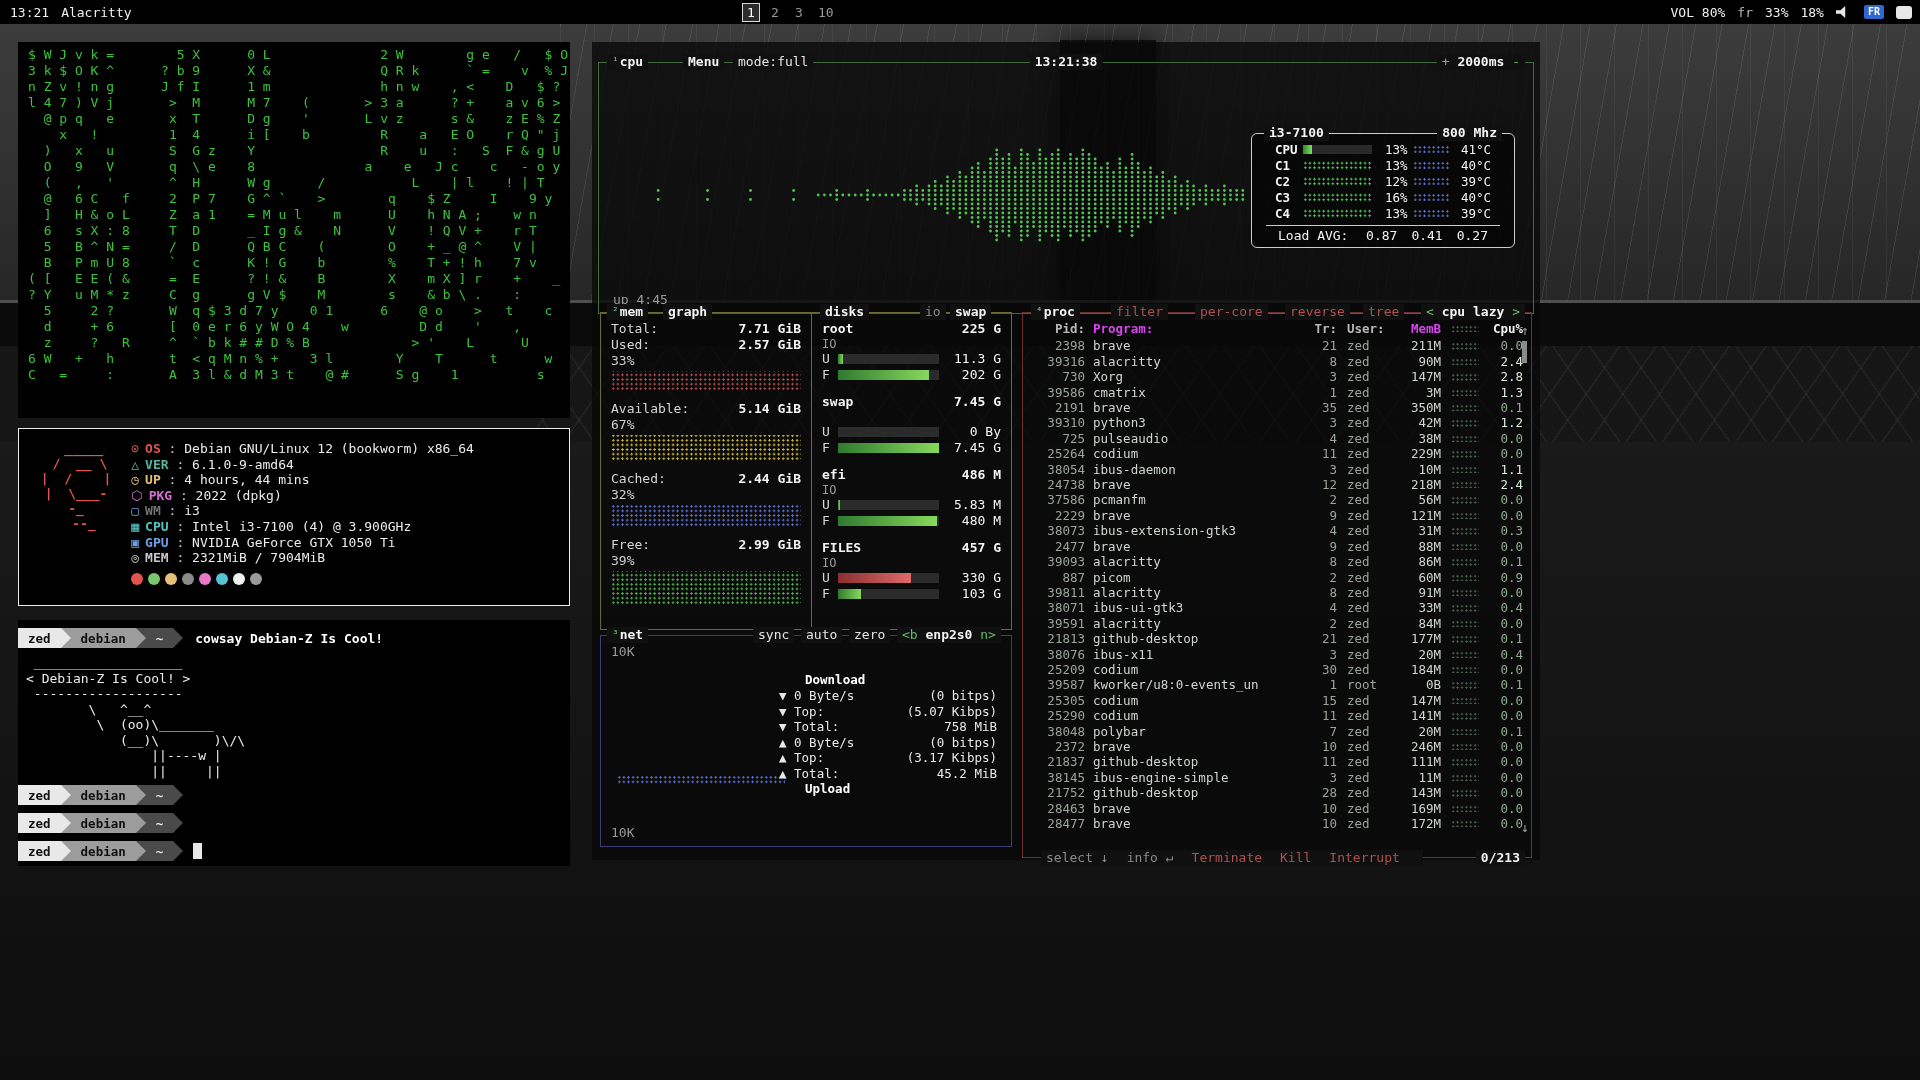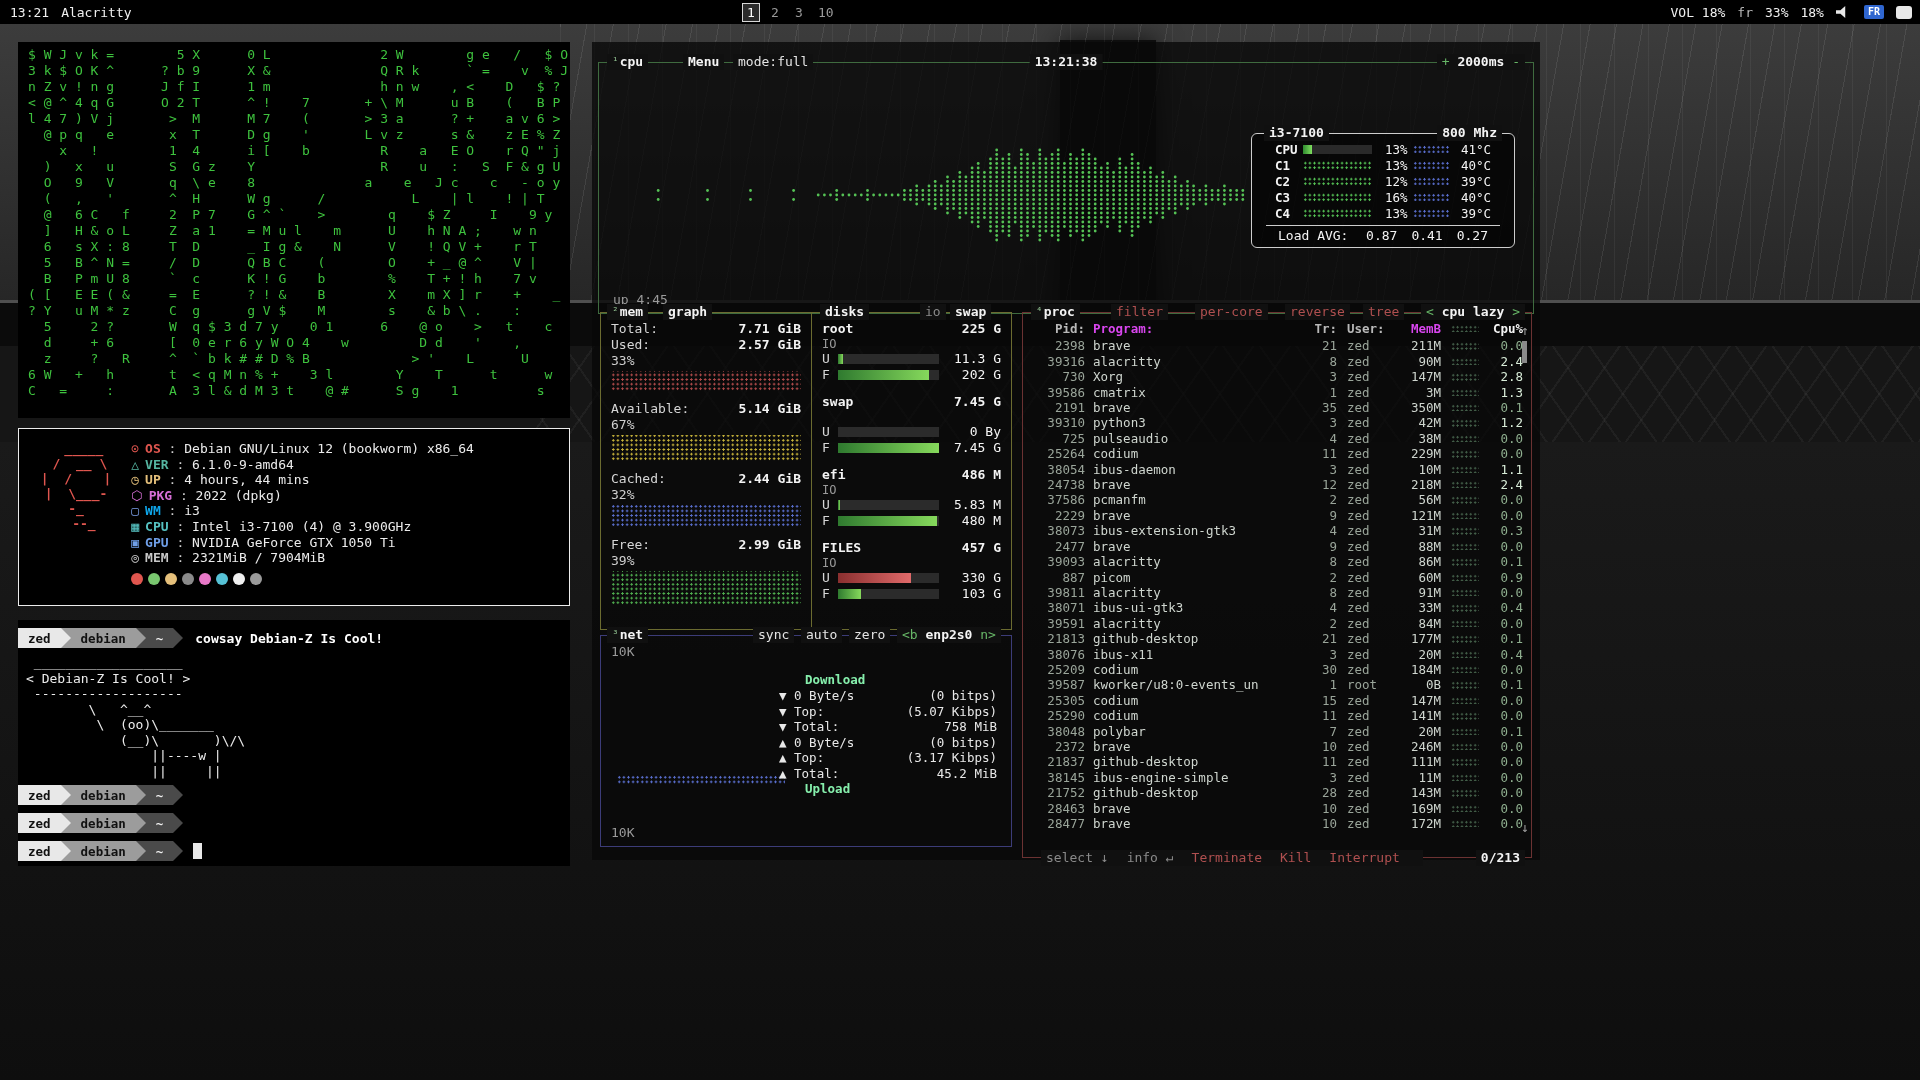--- a/index.html
+++ b/index.html
@@ -113,21 +113,21 @@
   .uf-l{width:10px;color:#d6d6d6;}
   .uf-meter{flex:1;height:10px;background:#2b2b2b;position:relative;}
   .uf-meter i{position:absolute;left:0;top:0;bottom:0;background:linear-gradient(90deg,#2f7a2f,#86d95c);}
   .uf-meter i.redfill{background:linear-gradient(90deg,#8a2f2f,#e06a6a);}
   .uf-val{width:56px;text-align:right;color:#f4f4f4;}
 
   
   .net-scale-top{position:absolute;left:10px;top:8px;color:#9a9a9a;}
   .net-scale-bottom{position:absolute;left:10px;bottom:6px;color:#9a9a9a;}
   .net-stats{position:absolute;right:14px;top:36px;width:218px;font-size:12.5px;}
-  .net-h{font-weight:bold;color:#86efac;padding-left:26px;line-height:16px;}
+  .net-h{font-weight:bold;color:#ffffff;padding-left:26px;line-height:16px;}
   .net-row{display:flex;justify-content:space-between;line-height:15.5px;color:#e8e8e8;}
   .net-dots{position:absolute;left:16px;bottom:62px;width:168px;height:9px;}
 
   
   .proc-inner{padding:8px 8px 0;position:relative;height:100%;}
   .prow{display:grid;grid-template-columns:54px minmax(0,1fr) 30px 54px 50px 40px 42px;line-height:15.4px;font-size:12.5px;}
   .prow .pid{text-align:right;color:#9aa59a;}
   .prow .prog{padding-left:8px;color:#cfd6cf;overflow:hidden;white-space:nowrap;}
   .prow .tr{text-align:right;color:#9aa59a;}
   .prow .usr{padding-left:10px;color:#9aa59a;}
@@ -161,36 +161,35 @@
     <span>13:21</span>
     <span>Alacritty</span>
   </div>
   <div class="tb-ws">
       <span class="ws active">1</span>
       <span class="ws">2</span>
       <span class="ws">3</span>
       <span class="ws">10</span>
     </div>
   <div class="tb-right">
-    <span>VOL 18%</span>
+    <span>VOL 80%</span>
     <span class="dim2">fr</span>
     <span>33%</span>
     <span>18%</span>
     <span class="spk"></span>
     <span class="frbadge">FR</span>
     <span class="kbicon"></span>
   </div>
 </div>
 
 <div class="term" id="win-matrix">
   <div>
       <div class="matrix-row">$ W J v k =        5 X      0 L              2 W        g e   /   $ O</div>
       <div class="matrix-row">3 k $ O K ^      ? b 9      X &amp;              Q R k      ` =    v  % J</div>
       <div class="matrix-row">n Z v ! n g      J f I      1 m              h n w    , &lt;    D   $ ?</div>
-      <div class="matrix-row">&lt; @ ^ 4 q G      O 2 T      ^ !    7       + \ M      u B    (   B P</div>
       <div class="matrix-row">l 4 7 ) V j       &gt;  M      M 7    (       &gt; 3 a      ? +    a v 6 &gt;</div>
       <div class="matrix-row">  @ p q   e       x  T      D g    '       L v z      s &amp;    z E % Z</div>
       <div class="matrix-row">    x   !         1  4      i [    b         R    a   E O    r Q " j</div>
       <div class="matrix-row">  )   x   u       S  G z    Y                R    u   :   S  F &amp; g U</div>
       <div class="matrix-row">  O   9   V       q  \ e    8              a    e   J c    c   - o y</div>
       <div class="matrix-row">  (   ,   '       ^  H      W g      /           L    | l    ! | T</div>
       <div class="matrix-row">  @   6 C   f     2  P 7    G ^ `    &gt;        q    $ Z     I    9 y</div>
       <div class="matrix-row">  ]   H &amp; o L     Z  a 1    = M u l    m      U    h N A ;    w n</div>
       <div class="matrix-row">  6   s X : 8     T  D      _ I g &amp;    N      V    ! Q V +    r T</div>
       <div class="matrix-row">  5   B ^ N =     /  D      Q B C    (        O    + _ @ ^    V |</div>
@@ -210,21 +209,21 @@
   /  __ \
  |  /    |
  |  \___-
  -_
    --_</pre>
   <div>
   <div class="f-row"><span class="f-icon" style="color: rgb(224, 86, 79);">⊙</span><span class="f-label" style="color: rgb(224, 86, 79);">OS</span><span class="f-sep"> : </span><span class="f-val">Debian GNU/Linux 12 (bookworm) x86_64</span></div>
       <div class="f-row"><span class="f-icon" style="color: rgb(86, 182, 162);">△</span><span class="f-label" style="color: rgb(86, 182, 162);">VER</span><span class="f-sep"> : </span><span class="f-val">6.1.0-9-amd64</span></div>
       <div class="f-row"><span class="f-icon" style="color: rgb(229, 192, 123);">◷</span><span class="f-label" style="color: rgb(229, 192, 123);">UP</span><span class="f-sep"> : </span><span class="f-val">4 hours, 44 mins</span></div>
       <div class="f-row"><span class="f-icon" style="color: rgb(214, 111, 214);">⬡</span><span class="f-label" style="color: rgb(214, 111, 214);">PKG</span><span class="f-sep"> : </span><span class="f-val">2022 (dpkg)</span></div>
-      <div class="f-row"><span class="f-icon" style="color: rgb(123, 159, 232);">▢</span><span class="f-label" style="color: #0ea5e9;">WM</span><span class="f-sep"> : </span><span class="f-val">i3</span></div>
+      <div class="f-row"><span class="f-icon" style="color: rgb(123, 159, 232);">▢</span><span class="f-label" style="color: #737373;">WM</span><span class="f-sep"> : </span><span class="f-val">i3</span></div>
       <div class="f-row"><span class="f-icon" style="color: rgb(86, 194, 194);">▦</span><span class="f-label" style="color: rgb(86, 194, 194);">CPU</span><span class="f-sep"> : </span><span class="f-val">Intel i3-7100 (4) @ 3.900GHz</span></div>
       <div class="f-row"><span class="f-icon" style="color: rgb(111, 159, 232);">▣</span><span class="f-label" style="color: rgb(111, 159, 232);">GPU</span><span class="f-sep"> : </span><span class="f-val">NVIDIA GeForce GTX 1050 Ti</span></div>
       <div class="f-row"><span class="f-icon" style="color: rgb(200, 200, 200);">◎</span><span class="f-label" style="color: rgb(200, 200, 200);">MEM</span><span class="f-sep"> : </span><span class="f-val">2321MiB / 7904MiB</span></div>
       <div class="f-swatches">
         <span class="sw" style="background: rgb(224, 86, 79);"></span>
         <span class="sw" style="background: rgb(121, 199, 111);"></span>
         <span class="sw" style="background: rgb(229, 192, 123);"></span>
         <span class="sw" style="background: rgb(138, 138, 138);"></span>
         <span class="sw" style="background: rgb(232, 120, 200);"></span>
         <span class="sw" style="background: rgb(86, 194, 214);"></span>

